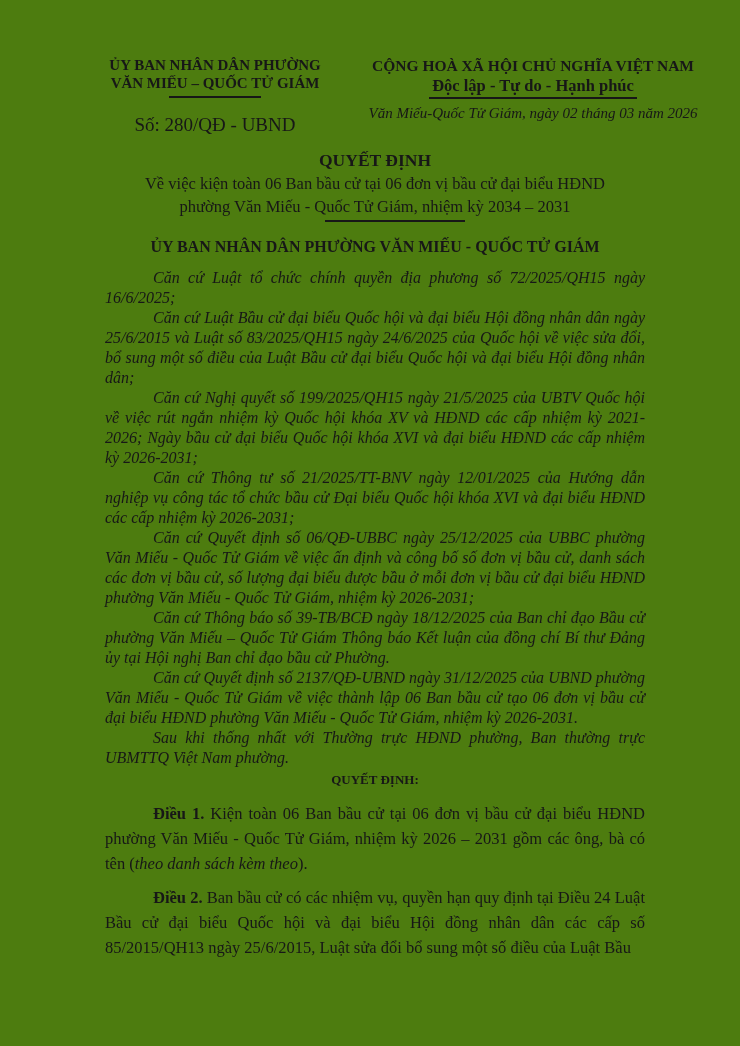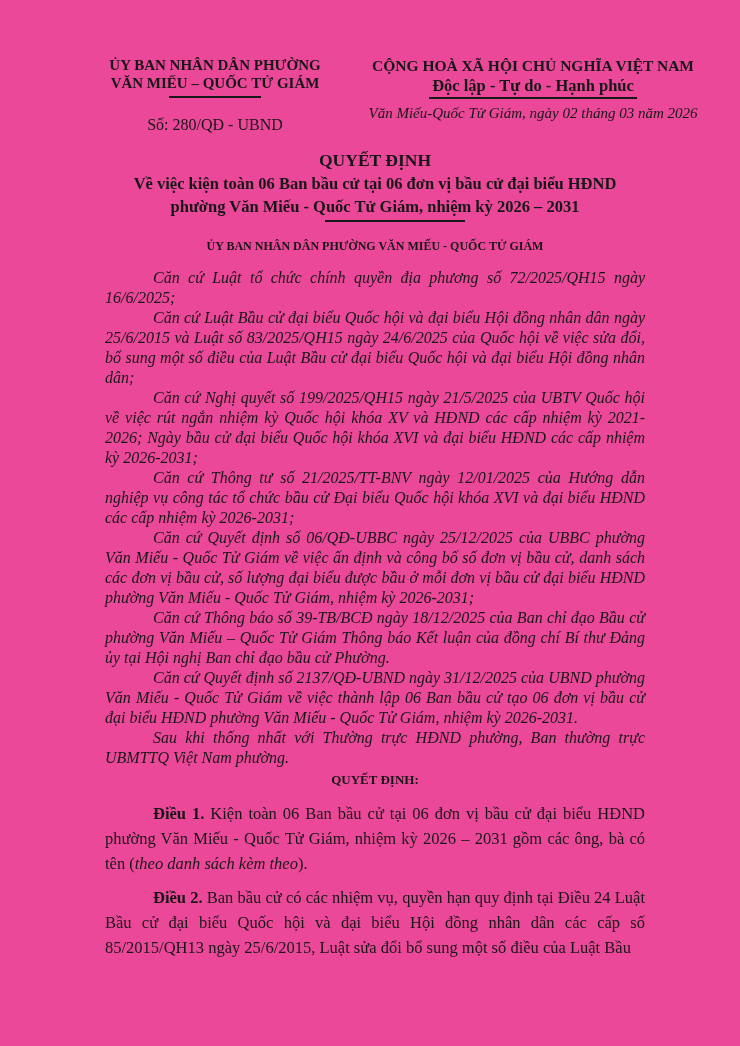--- a/index.html
+++ b/index.html
@@ -6,21 +6,21 @@
   html, body {
     margin: 0;
     padding: 0;
     background: #ffffff;
   }
   .page {
     position: relative;
     width: 740px;
     height: 1046px;
     margin: 0 auto;
-    background: #ec4899;
+    background: #4d7c0f;
     box-sizing: border-box;
     padding: 56px 95px 0 105px;
     overflow: hidden;
     font-family: "Liberation Serif", "DejaVu Serif", serif;
     color: #171717;
   }
 
   
   .header {
     display: flex;
@@ -40,21 +40,21 @@
     line-height: 18px;
     white-space: nowrap;
   }
   .rule-org {
     width: 92px;
     height: 2px;
     background: #171717;
     margin: 4px auto 0 auto;
   }
   .doc-number {
-    font-size: 16px;
+    font-size: 19px;
     line-height: 19px;
     margin-top: 17px;
     white-space: nowrap;
   }
   .h-right {
     width: 354px;
     text-align: center;
     flex: none;
   }
   .h-right .nat-l1 {
@@ -85,35 +85,35 @@
   .title-block {
     text-align: center;
     margin-top: 15px;
   }
   .doc-type {
     font-weight: bold;
     font-size: 17.5px;
     line-height: 23px;
   }
   .subject {
-    font-weight: bold;
+    font-weight: normal;
     font-size: 16.5px;
     line-height: 23px;
     white-space: nowrap;
   }
   .rule-title {
     width: 140px;
     height: 2px;
     background: #171717;
     margin: 2px auto 0 auto;
     transform: translateX(20px);
   }
   .issuer {
     font-weight: bold;
-    font-size: 12px;
+    font-size: 16px;
     line-height: 21px;
     margin-top: 14px;
     white-space: nowrap;
   }
 
   
   .preamble {
     margin-top: 11px;
   }
   .preamble p {
@@ -159,21 +159,21 @@
       <div>
         <span class="nat-l2">Độc lập - Tự do - Hạnh phúc</span>
       </div>
       <div class="place-date">Văn Miếu-Quốc Tử Giám, ngày 02 tháng 03 năm 2026</div>
     </div>
   </div>
 
   <div class="title-block">
     <div class="doc-type">QUYẾT ĐỊNH</div>
     <div class="subject">Về việc kiện toàn 06 Ban bầu cử tại 06 đơn vị bầu cử đại biểu HĐND</div>
-    <div class="subject">phường Văn Miếu - Quốc Tử Giám, nhiệm kỳ 2026 – 2031</div>
+    <div class="subject">phường Văn Miếu - Quốc Tử Giám, nhiệm kỳ 2034 – 2031</div>
     <div class="rule-title"></div>
     <div class="issuer">ỦY BAN NHÂN DÂN PHƯỜNG VĂN MIẾU - QUỐC TỬ GIÁM</div>
   </div>
 
   <div class="preamble">
     <p>Căn cứ Luật tổ chức chính quyền địa phương số 72/2025/QH15 ngày 16/6/2025;</p>
     <p>Căn cứ Luật Bầu cử đại biểu Quốc hội và đại biểu Hội đồng nhân dân ngày 25/6/2015 và Luật số 83/2025/QH15 ngày 24/6/2025 của Quốc hội về việc sửa đổi, bổ sung một số điều của Luật Bầu cử đại biểu Quốc hội và đại biểu Hội đồng nhân dân;</p>
     <p>Căn cứ Nghị quyết số 199/2025/QH15 ngày 21/5/2025 của UBTV Quốc hội về việc rút ngắn nhiệm kỳ Quốc hội khóa XV và HĐND các cấp nhiệm kỳ 2021-2026; Ngày bầu cử đại biểu Quốc hội khóa XVI và đại biểu HĐND các cấp nhiệm kỳ 2026-2031;</p>
     <p>Căn cứ Thông tư số 21/2025/TT-BNV ngày 12/01/2025 của Hướng dẫn nghiệp vụ công tác tổ chức bầu cử Đại biểu Quốc hội khóa XVI và đại biểu HĐND các cấp nhiệm kỳ 2026-2031;</p>
     <p>Căn cứ Quyết định số 06/QĐ-UBBC ngày 25/12/2025 của UBBC phường Văn Miếu - Quốc Tử Giám về việc ấn định và công bố số đơn vị bầu cử, danh sách các đơn vị bầu cử, số lượng đại biểu được bầu ở mỗi đơn vị bầu cử đại biểu HĐND phường Văn Miếu - Quốc Tử Giám, nhiệm kỳ 2026-2031;</p>

